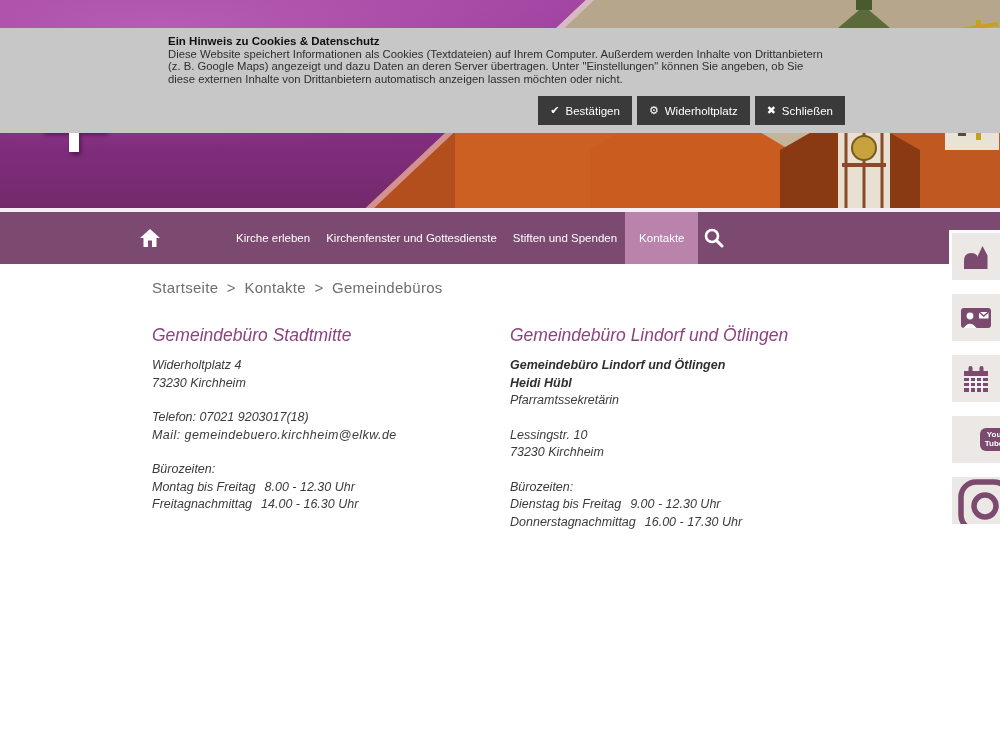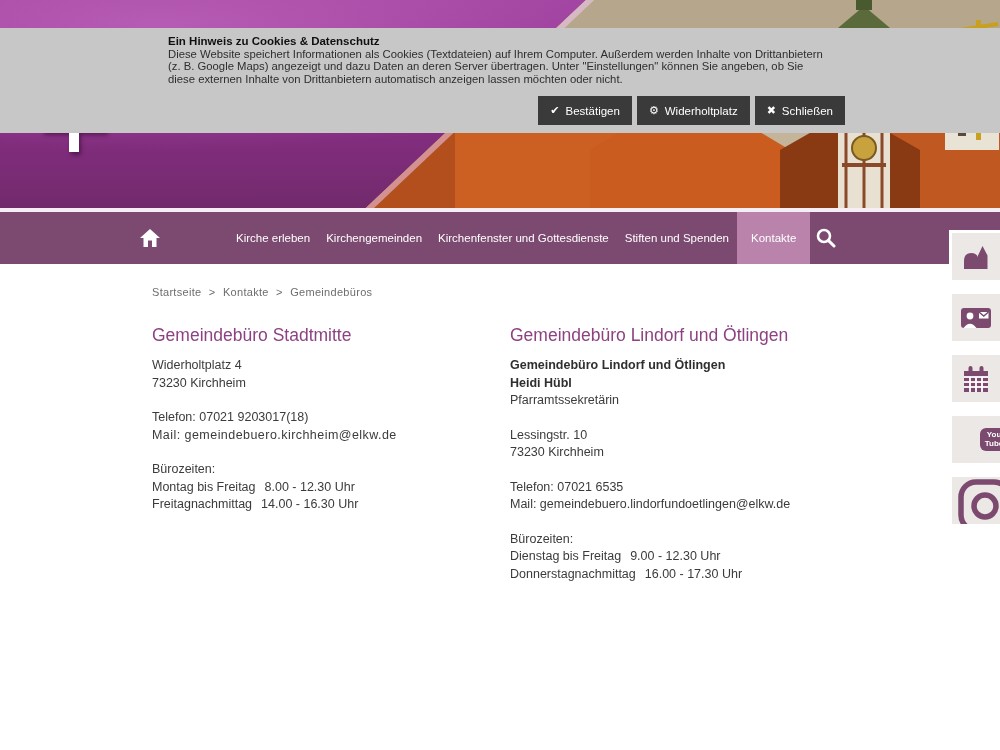--- a/index.html
+++ b/index.html
@@ -34,26 +34,26 @@
   
   .side-tiles { position:absolute; right:0; top:230px; z-index:6; }
   .tile { width:51px; height:53px; background:#ebe8e5; border:3px solid #ffffff; border-right:none;
     margin-bottom:8px; display:flex; align-items:center; justify-content:center; position:relative;
     overflow:hidden; cursor:pointer; }
   .yt-badge { background:#7b4a6e; border-radius:6px; color:#fff; font-size:8px; font-weight:bold;
     line-height:8.5px; text-align:center; padding:3px 5px;margin-left:36px; }
   .insta-wrap { position:absolute; left:5px; top:1px; }
 
   
-  .breadcrumb { position:absolute; left:152px; top:286px; font-size:11px; color:#6d6d6d; letter-spacing:0.3px; }
+  .breadcrumb { position:absolute; left:152px; top:279px; font-size:15px; color:#6d6d6d; letter-spacing:0.3px; }
   .breadcrumb span { margin-right:4px; }
   .crumb { cursor:pointer; }
 
   
-  .col { position:absolute; top:324px; }
+  .col { position:absolute; top:324px;font-style:italic; }
   .col-left { left:152px; width:350px; }
   .col-right { left:510px; width:420px; }
   .office-title { color:#8d4181; font-size:17.5px; font-weight:400; line-height:22px; margin-bottom:11px; }
   .office p { font-size:12.5px; line-height:17.5px; color:#3b3b3b; margin-bottom:17px; }
   .b { font-weight:bold; color:#2f2f2f; }
   .mail-line { letter-spacing:0.45px; }
   .hours-line .time { margin-left:9px;margin-top:26px; }
 
   
   .cookie { position:absolute; left:0; top:0; width:1000px; height:105px; background:#c7c7c7; z-index:10;margin-top:28px; }
@@ -134,21 +134,20 @@
   <div class="header-strip"></div>
 
   <div class="nav">
     <div class="home-btn">
       <svg width="22" height="20" viewBox="0 0 22 20">
         <path d="M11 1 L21 10 H17.5 V19 H13 V12.5 H9 V19 H4.5 V10 H1 Z" fill="#ffffff"></path>
       </svg>
     </div>
     <div class="nav-items">
       <div class="nav-item">Kirche erleben</div>
-      <div class="nav-item">Kirchengemeinden</div>
       <div class="nav-item">Kirchenfenster und Gottesdienste</div>
       <div class="nav-item">Stiften und Spenden</div>
       <div class="nav-item active">Kontakte</div>
       <div class="search-btn">
         <svg width="20" height="20" viewBox="0 0 20 20">
           <circle cx="8" cy="8" r="6" fill="none" stroke="#ffffff" stroke-width="2.6"></circle>
           <line x1="12.6" y1="12.6" x2="18" y2="18" stroke="#ffffff" stroke-width="3" stroke-linecap="round"></line>
         </svg>
       </div>
     </div>
@@ -228,24 +227,20 @@
   <div class="col col-right office">
     <div class="office-title">Gemeindebüro Lindorf und Ötlingen</div>
     <p>
       <span class="b">Gemeindebüro Lindorf und Ötlingen</span><br>
       <span class="b">Heidi Hübl</span><br>
       <span>Pfarramtssekretärin</span>
     </p>
     <p>
       <span>Lessingstr. 10</span><br>
       <span>73230 Kirchheim</span>
-    </p>
-    <p>
-      <span>Telefon: 07021 6535</span><br>
-      <span>Mail: gemeindebuero.lindorfundoetlingen@elkw.de</span>
     </p>
     <p>
       <span>Bürozeiten:</span><br>
       <span class="hours-line"><span>Dienstag bis Freitag</span><span class="time">9.00 - 12.30 Uhr</span></span><br>
       <span class="hours-line"><span>Donnerstagnachmittag</span><span class="time">16.00 - 17.30 Uhr</span></span>
     </p>
   </div>
 
   <div class="cookie">
     <div class="cookie-title">Ein Hinweis zu Cookies &amp; Datenschutz</div>

